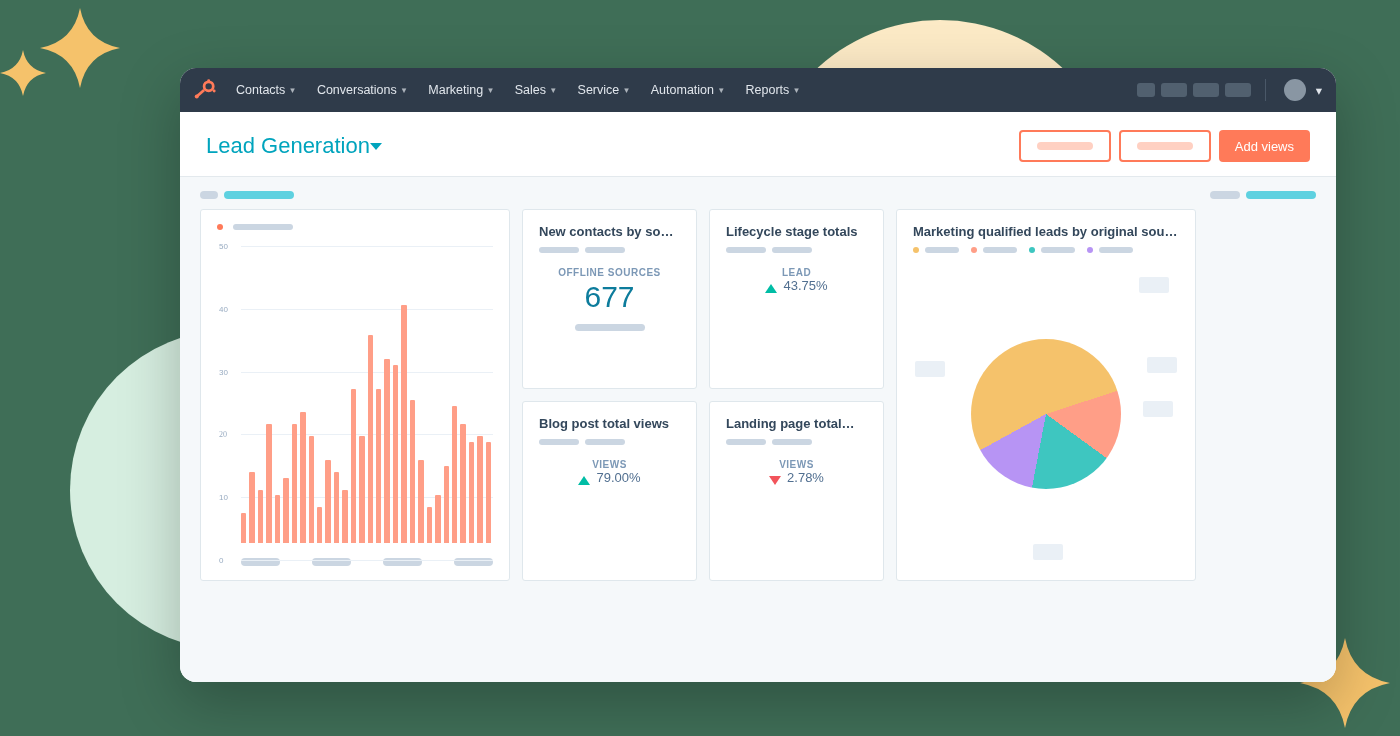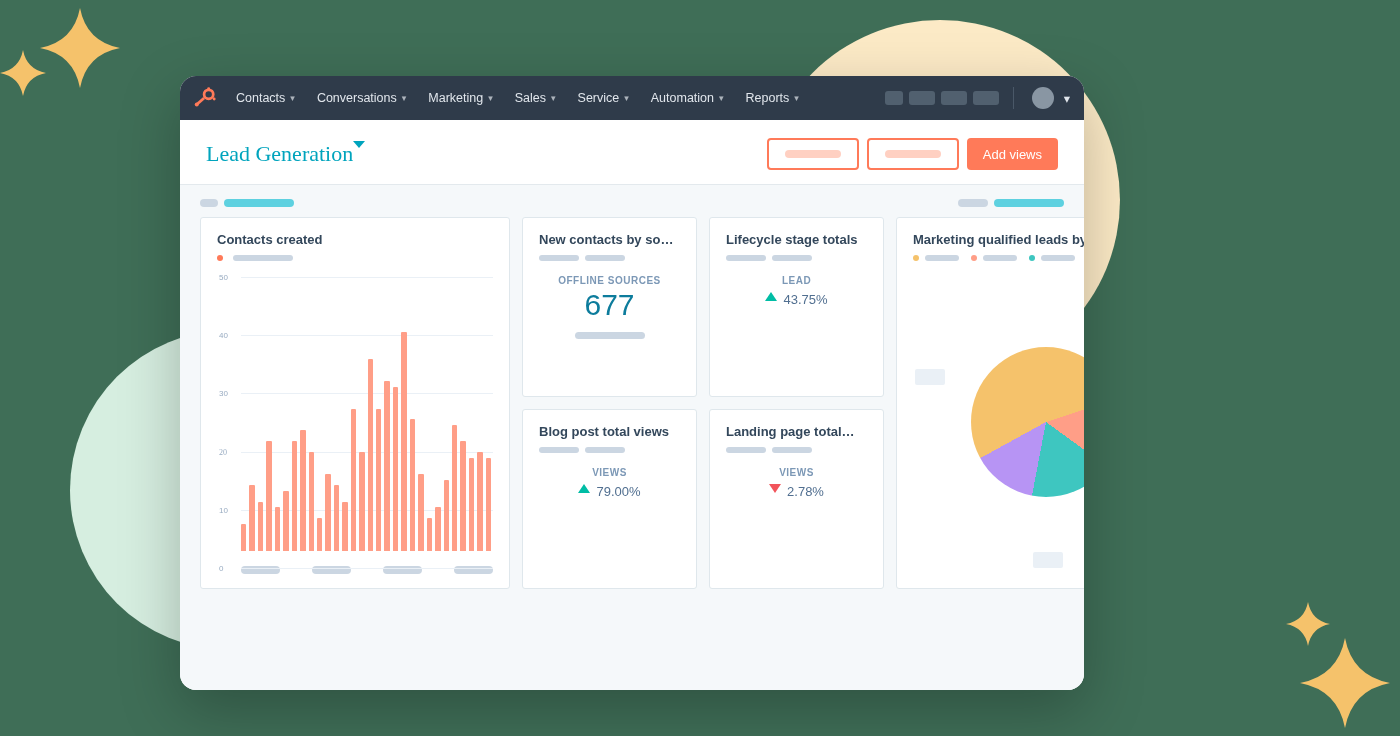--- a/index.html
+++ b/index.html
@@ -9,21 +9,21 @@
   
   .bg-beige-circle { position:absolute; width:360px; height:360px; border-radius:50%; background:#fceac6; top:20px; left:760px; }
   .bg-mint-circle  { position:absolute; width:320px; height:320px; border-radius:50%; background:#d6eee0; top:330px; left:70px; }
   .star { position:absolute; display:flex; align-items:center; justify-content:center; }
   .star svg { display:block; }
   .star.tl1 { top:8px; left:40px; } .star.tl2 { top:50px; left:0px; }
   .star.br1 { bottom:8px; right:10px; } .star.br2 { bottom:90px; right:70px; }
 
   
   .window {
-    position:absolute; top:76px; left:180px; width:904px; height:614px;
+    position:absolute; top:68px; left:180px; width:1156px; height:614px;
     background:#fff; border-radius:16px;
     box-shadow:0 20px 60px rgba(0,0,0,.25);
     display:flex; flex-direction:column; overflow:hidden;
   }
 
   
   .nav {
     height:44px; background:#2f3b4a; display:flex; align-items:center;
     padding:0 14px; gap:6px; color:#e1e6ec; font-size:12.5px;
   }
@@ -33,21 +33,21 @@
   .nav-spacer { flex:1; }
   .nav-pill { width:26px; height:14px; background:#51606f; border-radius:3px; }
   .nav-pill.small { width:18px; }
   .nav-divider { width:1px; height:22px; background:#4a5868; margin:0 8px; }
   .nav-avatar { width:22px; height:22px; border-radius:50%; background:#8996a3; margin-left:4px; }
 
   
   .header {
     display:flex; align-items:center; padding:18px 26px 14px 26px;
   }
-  .page-title { color:#00a4bd; font-size:22px; font-weight:400; display:flex; align-items:flex-start; cursor:pointer;font-family:Liberation Serif, serif;}
+  .page-title { color:#00a4bd; font-size:22px; font-weight:400; display:flex; align-items:center; cursor:pointer;}
   .page-title .tri { width:0;height:0;border-left:6px solid transparent;border-right:6px solid transparent;border-top:7px solid #00a4bd; }
   .header-spacer { flex:1; }
   .btn-outline {
     width:92px; height:32px; border:2px solid #ff7a59; border-radius:4px;
     display:flex; align-items:center; justify-content:center; margin-left:8px; cursor:pointer;
   }
   .btn-outline .ph { width:56px; height:8px; background:#ffd0c2; border-radius:4px; }
   .btn-primary {
     height:32px; padding:0 16px; background:#ff7a59; color:#fff; font-size:13px;
     border-radius:4px; display:flex; align-items:center; margin-left:8px; cursor:pointer;
@@ -73,21 +73,21 @@
   .card-title { font-size:13px; font-weight:600; color:#33475b; margin-bottom:8px; white-space:nowrap; overflow:hidden; text-overflow:ellipsis;}
   .card-sub { display:flex; gap:6px; margin-bottom:6px; }
 
   
   .c-bar   { grid-row: 1 / span 2; }
   .c-pie   { grid-column:4; grid-row:1 / span 2; }
 
   .metric-label { font-size:10px; letter-spacing:.5px; color:#7c98b6; text-align:center; margin-top:8px; font-weight:600;}
   .metric-value { font-size:30px; color:#1f6f8b; text-align:center; font-weight:400; margin-top:2px;}
   .metric-value.teal { color:#0d7c9c; }
-  .delta { display:flex; align-items:flex-start; justify-content:center; gap:6px; font-size:13px; color:#516f90; margin-top:6px;}
+  .delta { display:flex; align-items:flex-end; justify-content:center; gap:6px; font-size:13px; color:#516f90; margin-top:0;}
   .tri-up { width:0;height:0;border-left:6px solid transparent;border-right:6px solid transparent;border-bottom:9px solid #00bda5;}
   .tri-dn { width:0;height:0;border-left:6px solid transparent;border-right:6px solid transparent;border-top:9px solid #f2545b;}
   .card-ph-line { width:70px; height:7px; background:#cbd6e2; border-radius:4px; margin:10px auto 0;}
 
   
   .bar-wrap { flex:1; display:flex; position:relative; padding:10px 2px 6px 24px;}
   .bar-axis { position:absolute; left:2px; width:20px; height:100%; }
   .y-tick { position:absolute; left:0; font-size:8px; color:#99acc2; transform:translateY(-50%);}
   .gridline { position:absolute; left:24px; right:0; height:1px; background:#eaf0f6;}
   .bars { position:relative; flex:1; display:flex; align-items:flex-end; gap:3px; z-index:2; padding-bottom:1px;}
@@ -205,21 +205,20 @@
       </div>
       <div class="skel-row">
         <div class="sk" style="width:30px"></div>
           <div class="sk cyan" style="width:70px"></div>
       </div>
     </div>
 
     <div class="grid">
 
       <div class="card c-bar">
-        <div class="card-title">Contacts created</div>
         <div class="card-sub">
           <span class="legend-dot"></span>
           <div class="sk" style="width:60px;height:6px"></div>
         </div>
         <div class="bar-wrap">
           <div class="bar-axis" id="bar-yaxis">
               <div class="y-tick" style="top: 100%;">0</div>
               <div class="y-tick" style="top: 80%;">10</div>
               <div class="y-tick" style="top: 60%; font-family: Liberation Serif, serif;">20</div>
               <div class="y-tick" style="top: 40%;">30</div>

